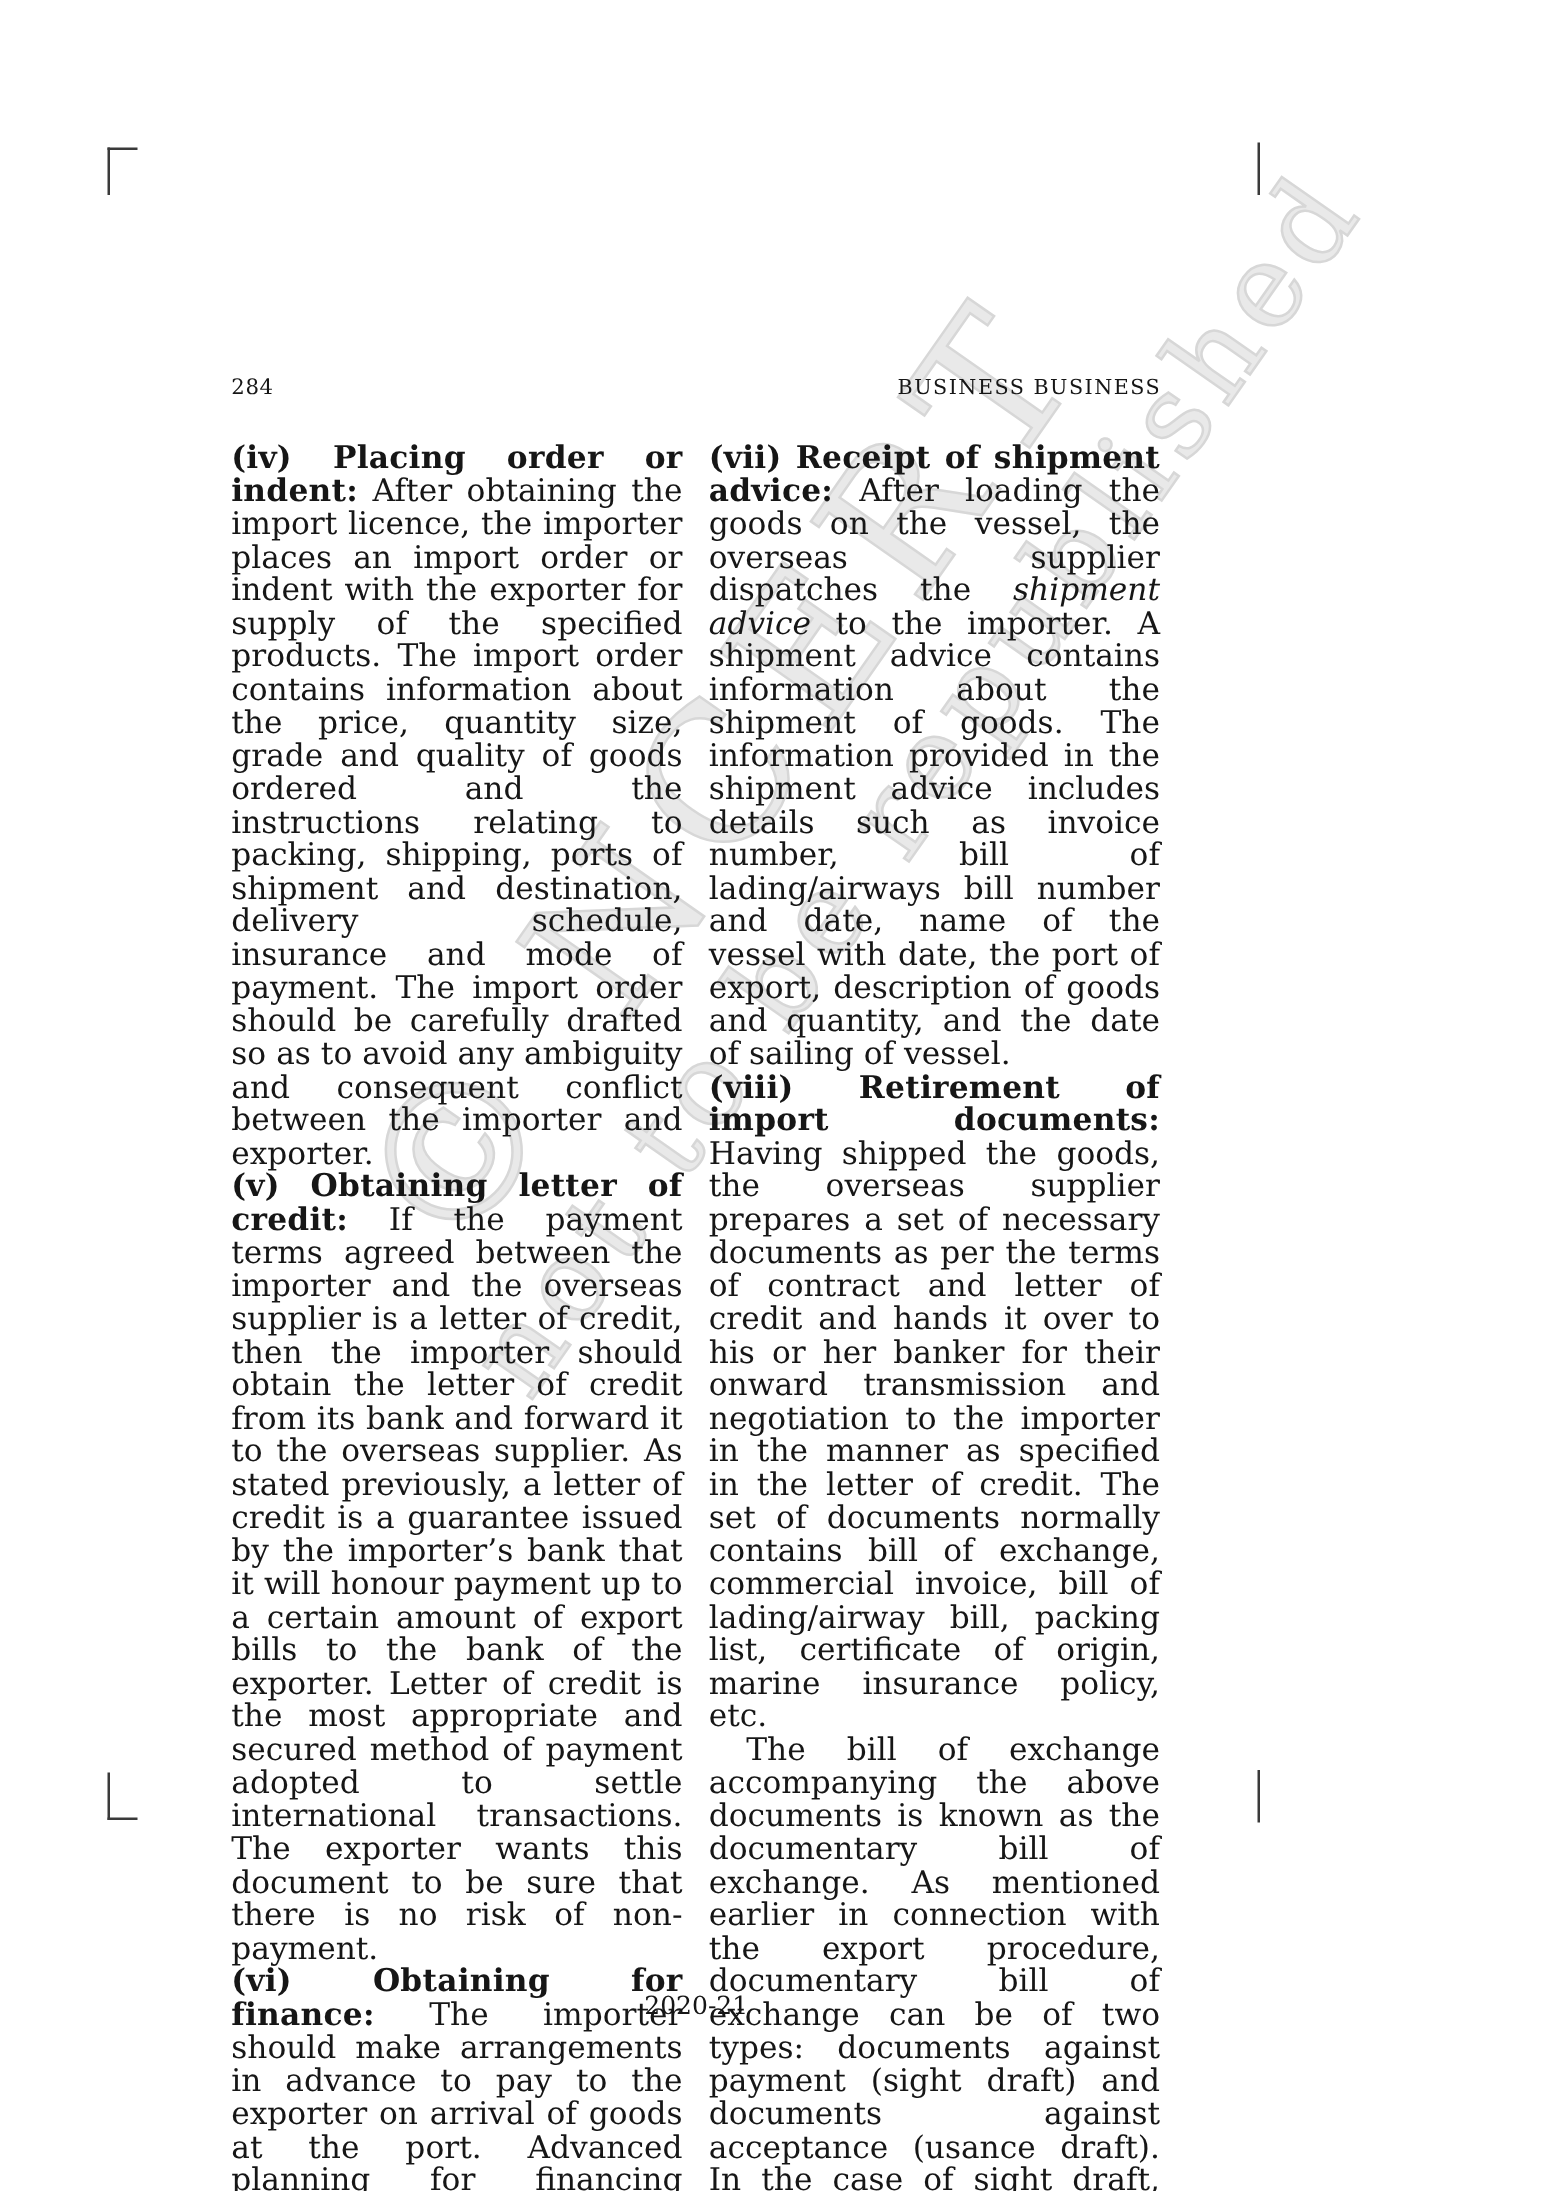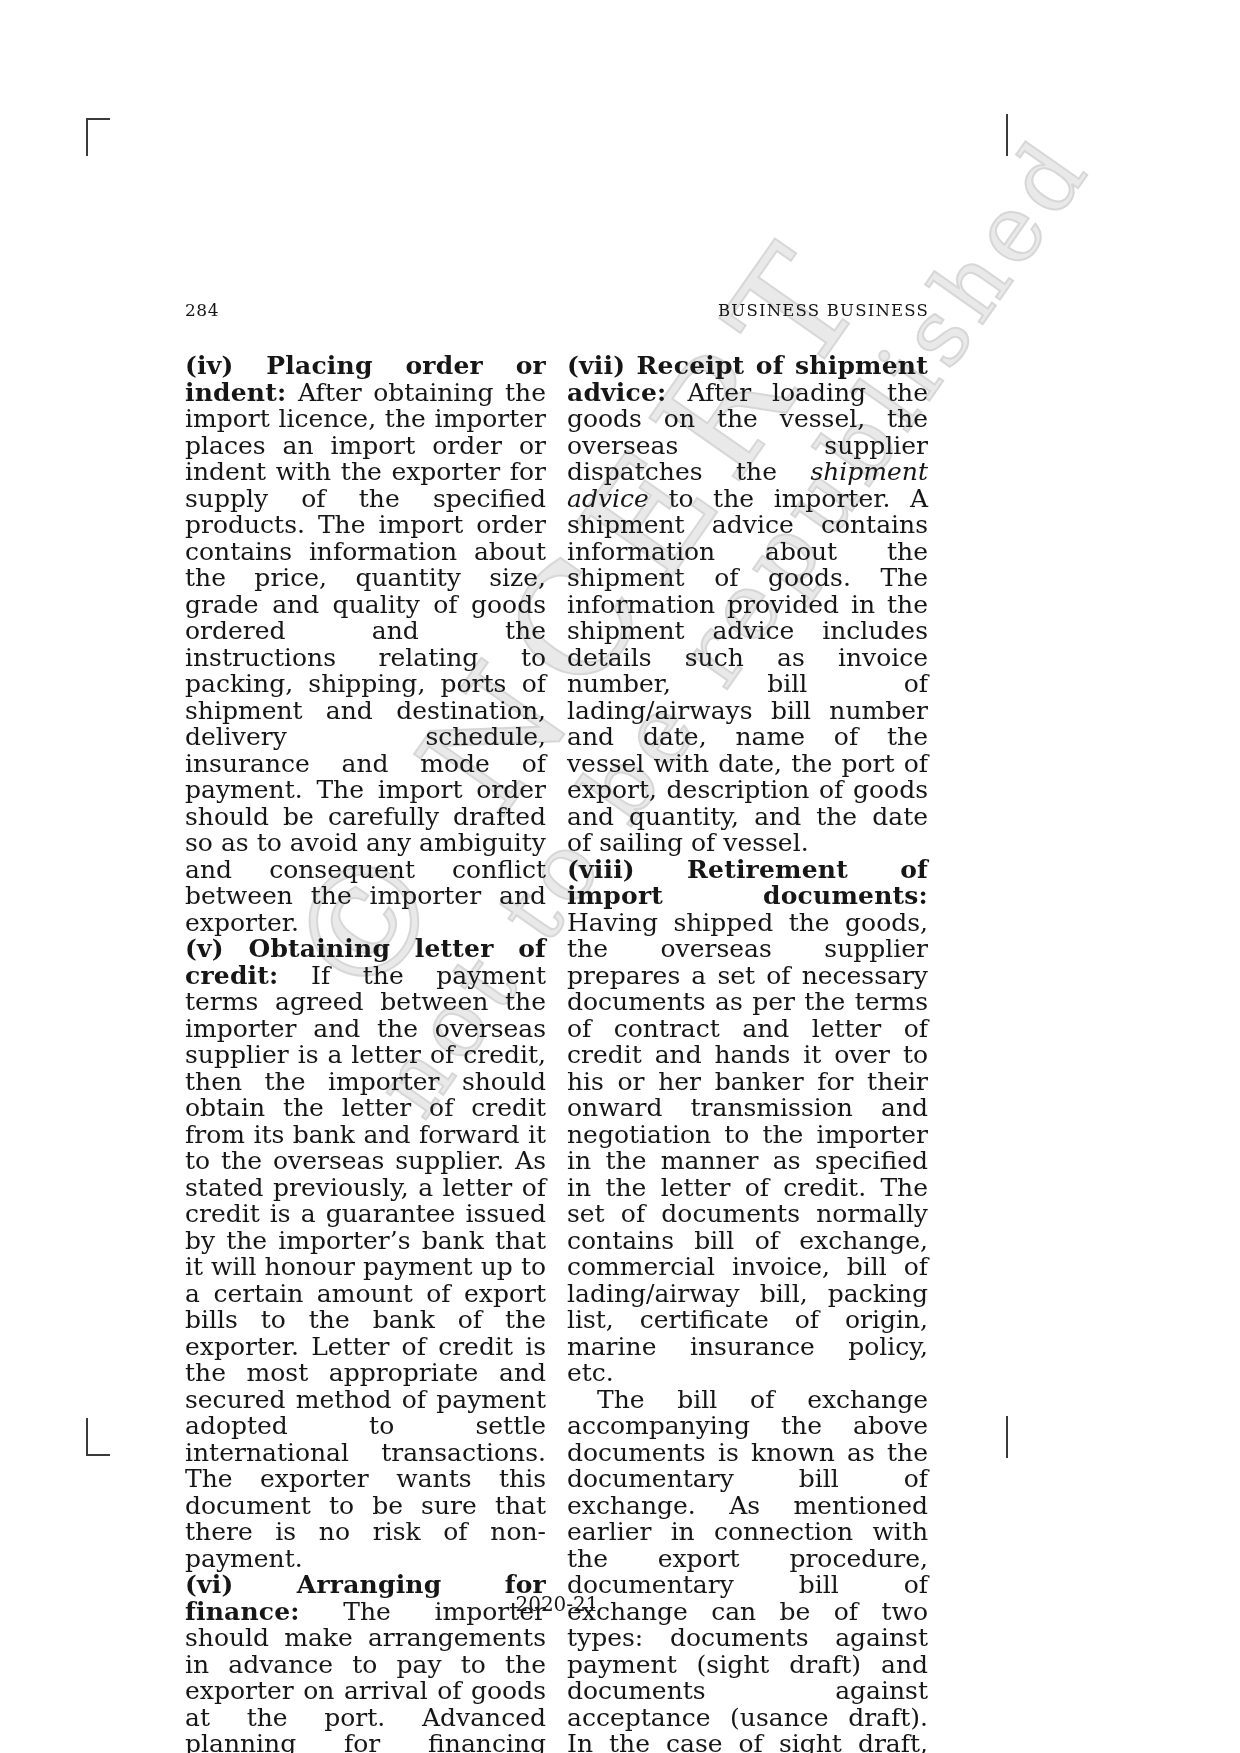--- a/index.html
+++ b/index.html
@@ -101,21 +101,21 @@
     <div class="running-header">
       <span class="page-num">284</span>
       <span class="head-title">BUSINESS BUSINESS</span>
     </div>
 
     <div class="columns">
 
       <div class="col">
         <p><span class="sec-head">(iv) Placing order or indent:</span><span> After obtaining the import licence, the importer places an import order or indent with the exporter for supply of the specified products. The import order contains information about the price, quantity size, grade and quality of goods ordered and the instructions relating to packing, shipping, ports of shipment and destination, delivery schedule, insurance and mode of payment. The import order should be carefully drafted so as to avoid any ambiguity and consequent conflict between the importer and exporter.</span></p>
         <p><span class="sec-head">(v) Obtaining letter of credit:</span><span> If the payment terms agreed between the importer and the overseas supplier is a letter of credit, then the importer should obtain the letter of credit from its bank and forward it to the overseas supplier.  As stated previously, a letter of credit is a guarantee issued by the importer’s bank that it will honour payment up to a certain amount of export bills to the bank of the exporter. Letter of credit is the most appropriate and secured method of payment adopted to settle international transactions. The exporter wants this document to be sure that there is no risk of non-payment.</span></p>
-        <p><span class="sec-head">(vi) Arranging for finance:</span><span> The importer should make arrangements in advance to pay to the exporter on arrival of goods at the port. Advanced planning for financing imports is necessary so as to avoid huge demurrages (i.e., penalties) on the imported goods lying uncleared at the port for want of payments.</span></p>
+        <p><span class="sec-head">(vi) Obtaining for finance:</span><span> The importer should make arrangements in advance to pay to the exporter on arrival of goods at the port. Advanced planning for financing imports is necessary so as to avoid huge demurrages (i.e., penalties) on the imported goods lying uncleared at the port for want of payments.</span></p>
       </div>
 
       <div class="col">
         <p><span class="sec-head">(vii) Receipt of shipment advice:</span><span> After loading the goods on the vessel, the overseas supplier dispatches the </span><span class="ital">shipment advice</span><span> to the importer. A shipment advice contains information about the shipment of goods. The information provided in the shipment advice includes details such as invoice number, bill of lading/airways bill number and date, name of the vessel with date, the port of export, description of goods and quantity, and the date of sailing of vessel.</span></p>
         <p><span class="sec-head">(viii) Retirement of import documents:</span><span> Having shipped the goods, the overseas supplier prepares a set of necessary documents as per the terms of contract and letter of credit and hands it over to his or her banker for their onward transmission and negotiation to the importer in the manner as specified in the letter of credit. The set of documents normally contains bill of exchange, commercial invoice, bill of lading/airway bill, packing list, certificate of origin, marine insurance policy, etc.</span></p>
         <p class="indent-first">The bill of exchange accompanying the above documents is known as the documentary bill of exchange. As mentioned earlier in connection with the export procedure, documentary bill of exchange can be of two types: documents against payment (sight draft) and documents against acceptance (usance draft). In the case of sight draft, the drawer instructs the bank to hand over the relevant documents to the importer only against payment. But in the case of usance</p>
       </div>
 
     </div>
   </div>

